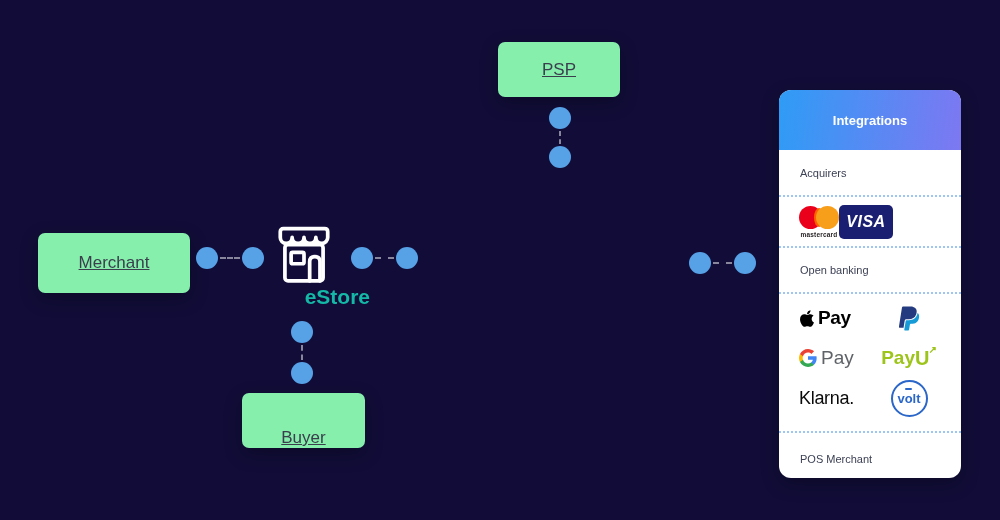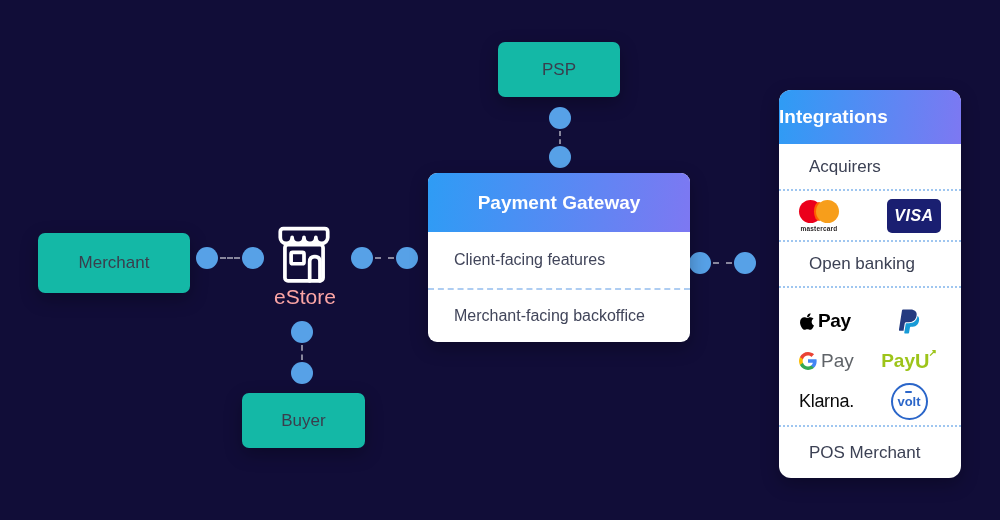--- a/index.html
+++ b/index.html
@@ -1,64 +1,64 @@
 <!DOCTYPE html>
 <html><head>
 <meta charset="utf-8">
 <style>
   html,body{margin:0;padding:0;}
   body{background:#110d38;font-family:"Liberation Sans",sans-serif;}
   .canvas{position:relative;width:1000px;height:520px;background:#110d38;overflow:hidden;}
 
   
-  .node{position:absolute;background:#14b8a6;border-radius:7px;display:flex;align-items:center;justify-content:center;
-        color:#3a3e4d;font-size:17px;box-shadow:0 6px 18px rgba(0,0,0,.28);}
+  .node{position:absolute;background:#86efac;border-radius:7px;display:flex;align-items:center;justify-content:center;
+        color:#3a3e4d;font-size:17px;box-shadow:0 6px 18px rgba(0,0,0,.28);text-decoration:underline;}
   .node-psp{left:498px;top:42px;width:122px;height:55px;}
   .node-merchant{left:38px;top:233px;width:152px;height:60px;}
-  .node-buyer{left:242px;top:393px;width:123px;height:55px;}
+  .node-buyer{left:242px;top:393px;width:123px;height:55px;align-items:flex-end;}
 
   
   .dot{position:absolute;width:22px;height:22px;border-radius:50%;background:#57A1E7;}
   .connector{position:absolute;}
   .hline{position:absolute;top:10px;left:24px;right:24px;border-top:2px dashed rgba(255,255,255,.5);}
   .vline{position:absolute;left:10px;top:24px;bottom:24px;border-left:2px dashed rgba(255,255,255,.5);}
   .connector .d1{left:0;top:0;}
   .connector.h .d2{right:0;top:0;}
   .connector.v .d2{bottom:0;left:0;}
   .conn-a{left:196px;top:247px;width:68px;height:22px;}
   .conn-b{left:351px;top:247px;width:67px;height:22px;}
   .conn-c{left:689px;top:252px;width:67px;height:22px;}
   .conn-d{left:549px;top:107px;width:22px;height:61px;}
   .conn-e{left:291px;top:321px;width:22px;height:63px;}
 
   
   .estore-icon{position:absolute;left:271px;top:225px;width:66px;height:60px;}
-  .estore-label{position:absolute;left:240px;top:285px;width:130px;text-align:center;color:#fca5a5;font-size:21px;font-weight:400;}
+  .estore-label{position:absolute;left:240px;top:285px;width:130px;text-align:right;color:#14b8a6;font-size:21px;font-weight:700;}
 
   
   .gateway{position:absolute;left:428px;top:173px;width:262px;border-radius:9px;background:#fff;overflow:hidden;
            box-shadow:0 6px 18px rgba(0,0,0,.28);}
   .gw-header{height:59px;display:flex;align-items:center;justify-content:center;color:#fff;font-size:19px;font-weight:700;
              background:linear-gradient(97deg,#2E9CF5 0%,#7D78F2 100%);}
   .gw-row{display:flex;align-items:center;padding-left:26px;font-size:16px;color:#41455a;}
   .gw-row1{height:56px;}
   .gw-row2{height:52px;border-top:2px dashed #aecdf2;}
 
   
   .integrations{position:absolute;left:779px;top:90px;width:182px;height:388px;background:#fff;border-radius:12px;
                 overflow:hidden;box-shadow:0 6px 18px rgba(0,0,0,.28);display:flex;flex-direction:column;}
-  .int-header{height:54px;flex:none;display:flex;align-items:center;justify-content:flex-start;color:#fff;font-size:19px;font-weight:700;
+  .int-header{height:60px;flex:none;display:flex;align-items:center;justify-content:center;color:#fff;font-size:13px;font-weight:700;
               background:linear-gradient(97deg,#2E9CF5 0%,#7D78F2 100%);}
   .int-sep{border-top:2px dotted #9fc6f0;flex:none;}
-  .int-label{flex:none;display:flex;align-items:center;padding-left:30px;font-size:17px;color:#3c4154;}
+  .int-label{flex:none;display:flex;align-items:center;padding-left:21px;font-size:11px;color:#3c4154;}
   .lbl-acquirers{height:45px;}
   .lbl-openbanking{height:44px;}
   .lbl-pos{height:51px;}
-  .cards-row{height:49px;flex:none;display:flex;align-items:center;padding:0 20px;justify-content:space-between;gap:30px;}
-  .wallets{flex:none;height:129px;display:flex;flex-direction:column;justify-content:flex-end;padding:4px 0;}
+  .cards-row{height:49px;flex:none;display:flex;align-items:center;padding:0 20px;}
+  .wallets{flex:none;height:129px;display:flex;flex-direction:column;justify-content:flex-start;padding:4px 0;}
   .wallet-row{display:flex;align-items:center;padding:0 20px;justify-content:space-between;height:40px;}
   .wallet-right{width:64px;display:flex;justify-content:center;align-items:center;}
 
   
   .mc{display:flex;flex-direction:column;align-items:center;}
   .mc-circles{position:relative;width:40px;height:23px;}
   .mc-red,.mc-orange,.mc-lens{position:absolute;border-radius:50%;}
   .mc-red{left:0;top:0;width:23px;height:23px;background:#EB001B;}
   .mc-orange{right:0;top:0;width:23px;height:23px;background:#F79E1B;}
   .mc-lens{left:15px;top:2px;width:10px;height:19px;background:#FF5F00;}
@@ -129,31 +129,20 @@
     <span class="dot d1"></span>
     <span class="vline"></span>
     <span class="dot d2"></span>
   </div>
   <div class="connector v conn-e">
     <span class="dot d1"></span>
     <span class="vline"></span>
     <span class="dot d2"></span>
   </div>
 
-  <div class="gateway">
-    <div class="gw-header">
-      <span>Payment Gateway</span>
-    </div>
-    <div class="gw-row gw-row1">
-      <span>Client-facing features</span>
-    </div>
-    <div class="gw-row gw-row2">
-      <span>Merchant-facing backoffice</span>
-    </div>
-  </div>
 
   <div class="integrations">
     <div class="int-header">
       <span>Integrations</span>
     </div>
 
     <div class="int-label lbl-acquirers">
       <span>Acquirers</span>
     </div>
     <div class="int-sep"></div>

